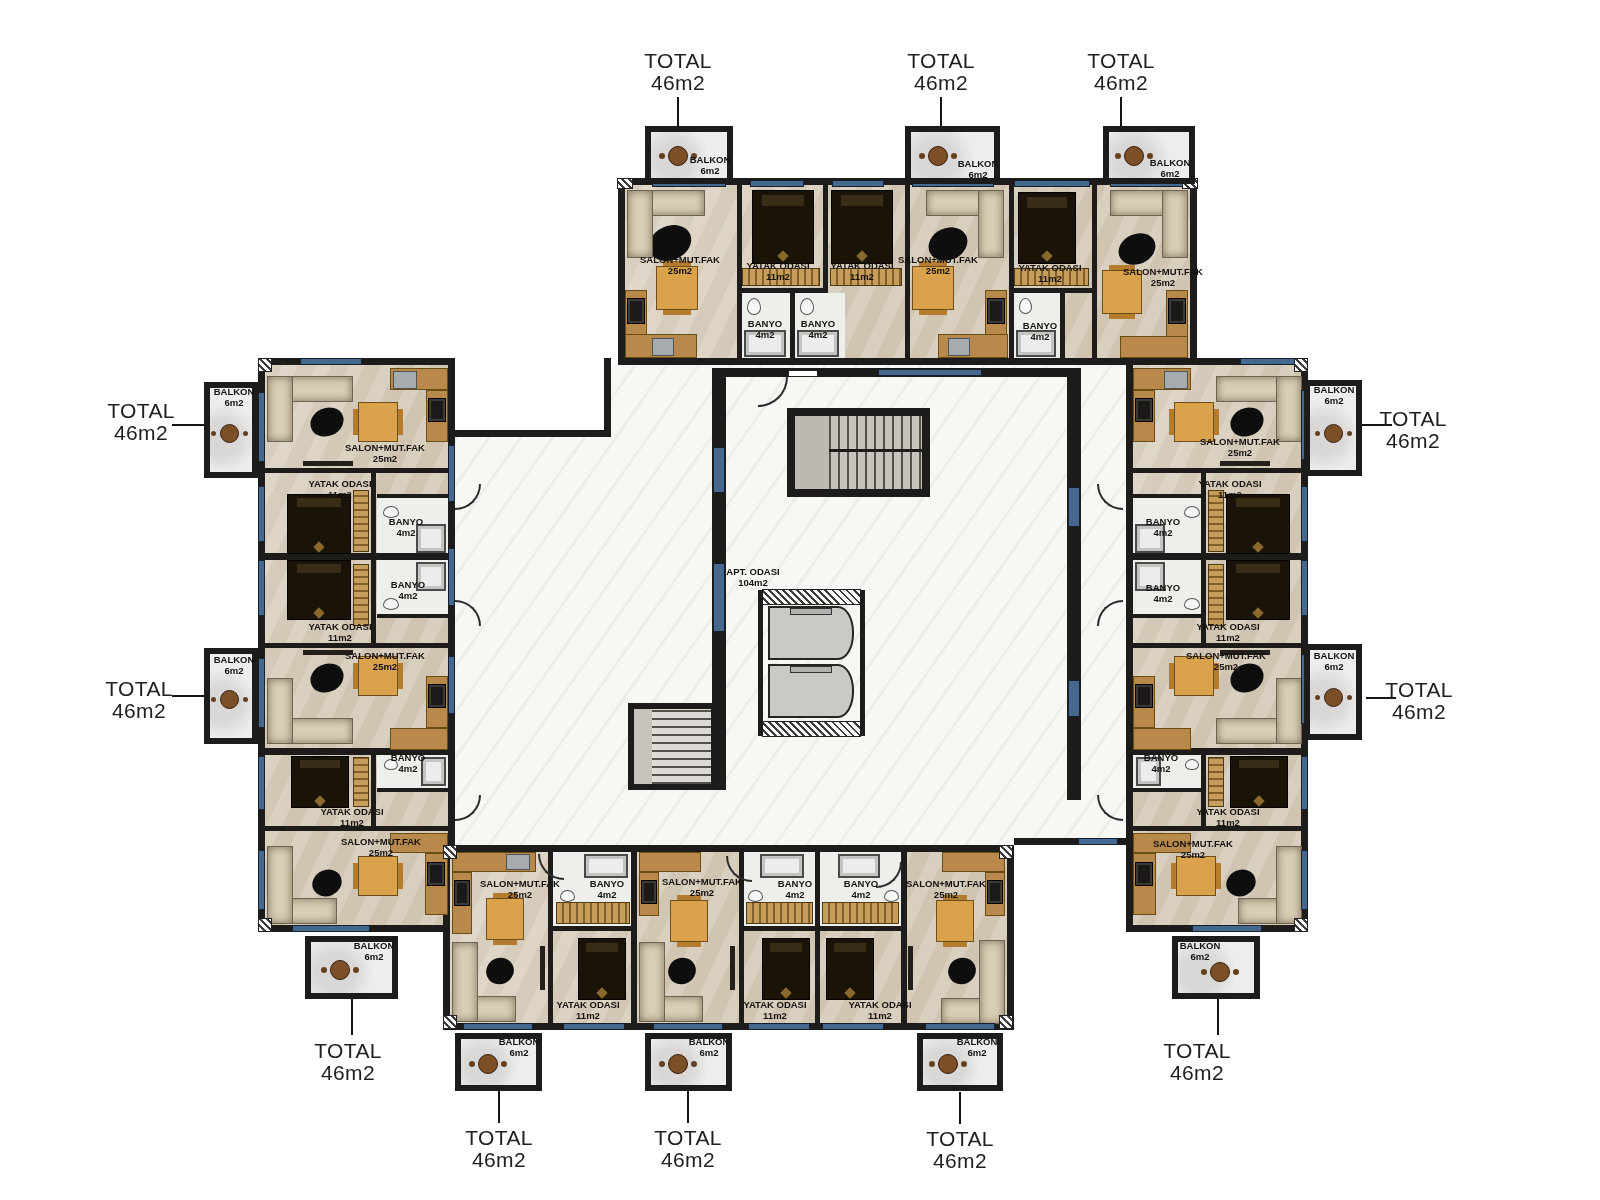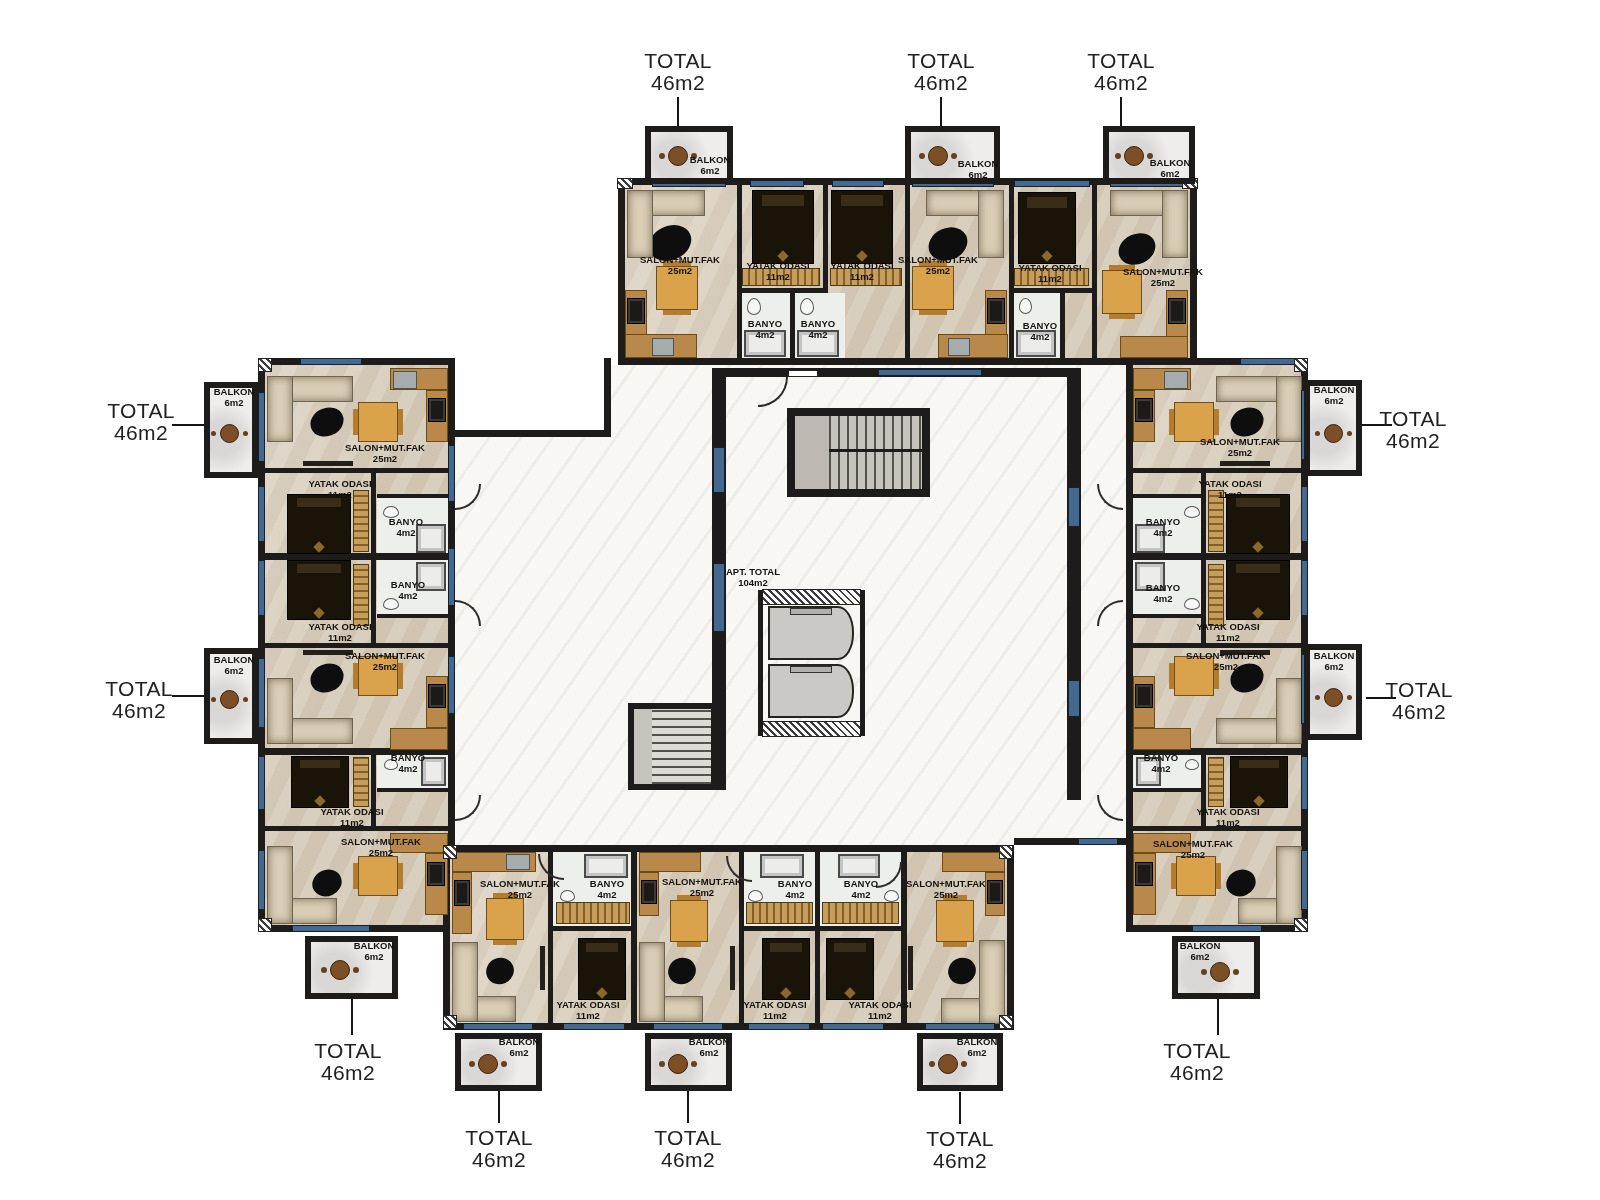--- a/index.html
+++ b/index.html
@@ -557,21 +557,21 @@
   <div class="a lbl" style="left:709px;top:1036px">
       <div>BALKON</div>
       <div>6m2</div>
     </div>
   <div class="a lbl" style="left:977px;top:1036px">
       <div>BALKON</div>
       <div>6m2</div>
     </div>
 
   <div class="a lbl" style="left:753px;top:566px">
-      <div>APT. TOTAL</div>
+      <div>APT. ODASI</div>
       <div>104m2</div>
     </div>
 
   <div class="a total" style="left:678px;top:50px">
       <div>TOTAL</div>
       <div>46m2</div>
     </div>
   <div class="a leader" style="left:677px;top:97px;width:2px;height:29px"></div>
   <div class="a total" style="left:941px;top:50px">
       <div>TOTAL</div>

